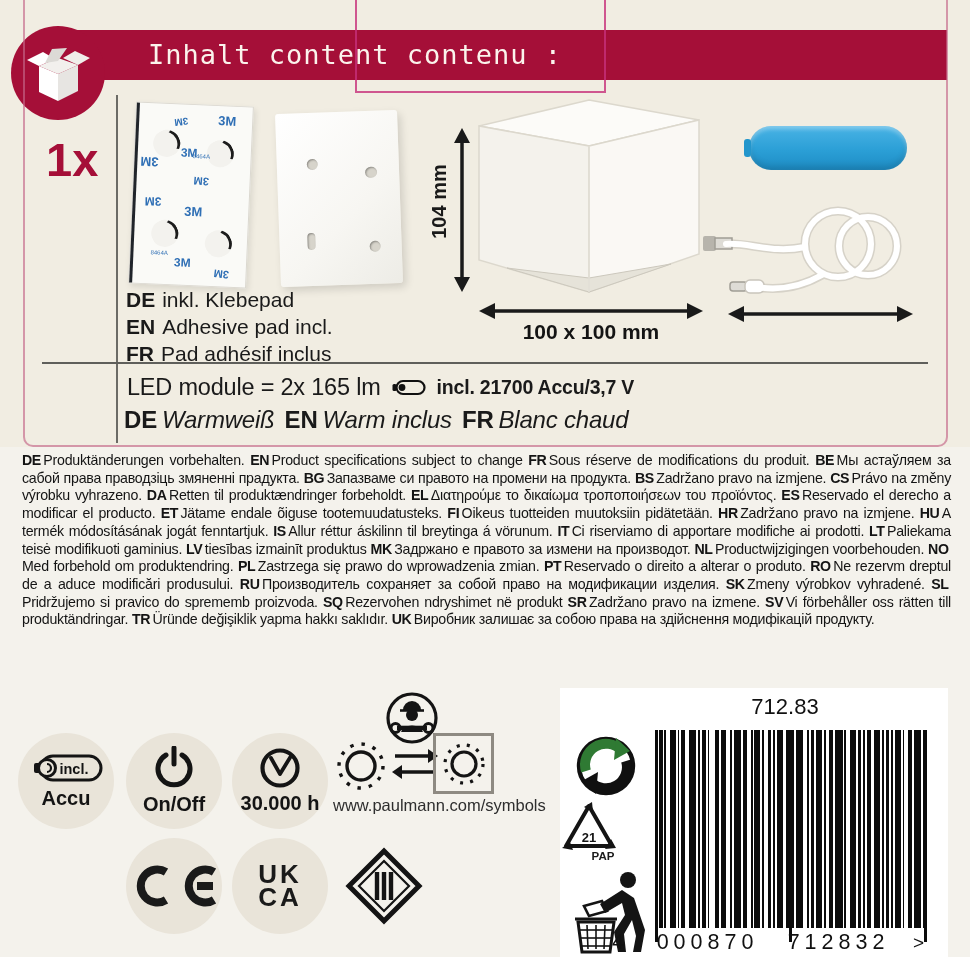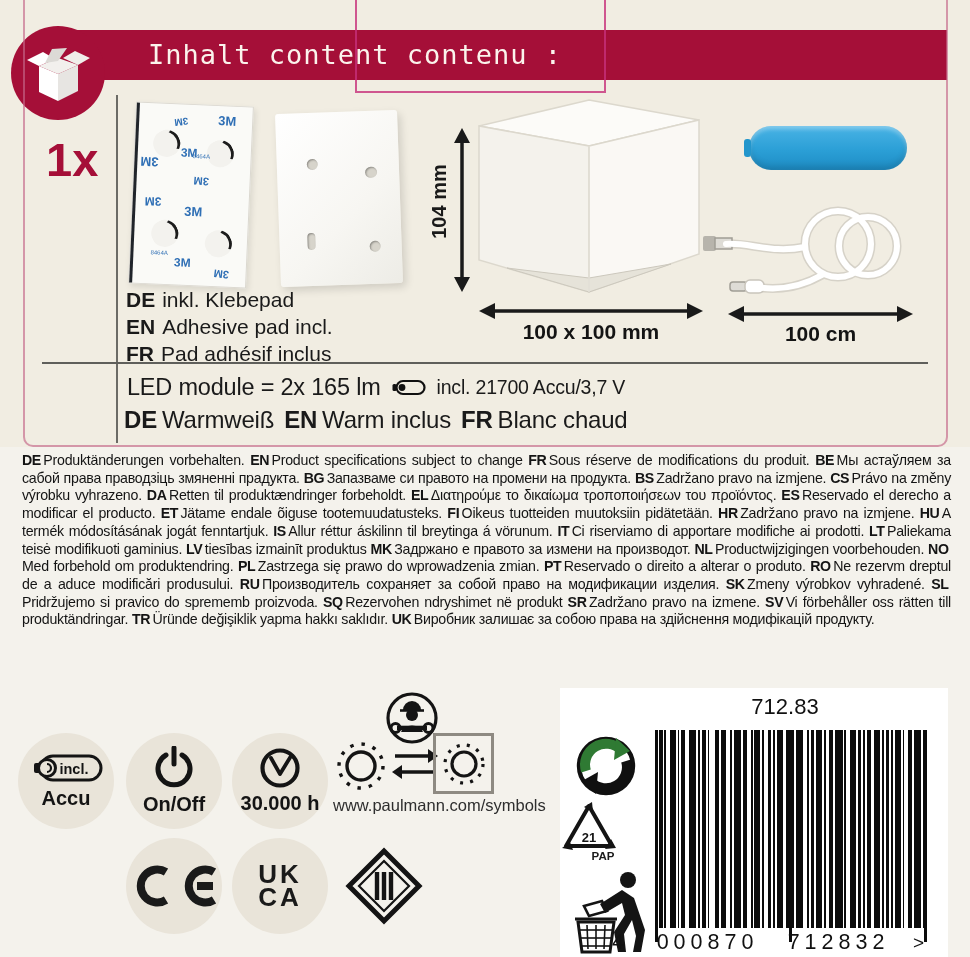--- a/index.html
+++ b/index.html
@@ -40,24 +40,24 @@
   
   .battery{left:749px;top:126px;width:158px;height:44px;border-radius:22px;
            background:linear-gradient(180deg,#49b3e5 0%,#2b9fd6 55%,#1d8cc4 100%);
            box-shadow:inset 0 -4px 6px rgba(0,0,0,.12), inset 0 3px 4px rgba(255,255,255,.35);}
   .battery:before{content:"";position:absolute;left:-5px;top:13px;width:7px;height:18px;border-radius:3px;background:#2396cc;}
   
   .notes{left:126px;top:286px;font-size:21px;line-height:27px;}
   .notes b{margin-right:7px;}
   .led-line{left:127px;top:371px;height:32px;display:flex;align-items:center;gap:11px;}
   .led-main{font-size:23.5px;letter-spacing:-0.2px;}
-  .led-accu{font-size:19.5px;font-weight:400;letter-spacing:-0.2px;text-align:center;}
+  .led-accu{font-size:19.5px;font-weight:700;letter-spacing:-0.2px;text-align:center;}
   .color-line{left:124px;top:406px;font-size:24px;letter-spacing:-0.2px;}
   .color-line b{margin-right:5px;}
-  .color-line span.v{margin-right:10px;}
+  .color-line span.v{margin-right:10px;font-style:italic;}
   
   .disclaimer{left:22px;top:452px;width:929px;font-size:14.2px;line-height:17.7px;
               text-align:justify;letter-spacing:-0.25px;color:#141414;}
   .disclaimer b{letter-spacing:-0.4px;}
   
   .sym{width:96px;height:96px;border-radius:50%;background:#e9e4d9;display:flex;flex-direction:column;
        align-items:center;justify-content:center;gap:3px;}
   .sym .lbl{font-weight:700;font-size:20px;color:#141414;}
   .lbl-sm{font-weight:800;font-size:16px;}
   .led-txt{font-size:27px;font-weight:700;letter-spacing:1px;color:#1a1a1a;}
@@ -176,21 +176,20 @@
       </g>
     </svg>
   </div>
   <div class="abs" style="left:728px;top:303px;">
     <svg width="185" height="22" viewBox="0 0 185 22">
       <polygon points="0,11 16,3 16,19" fill="#1a1a1a"></polygon>
       <line x1="13" y1="11" x2="172" y2="11" stroke="#1a1a1a" stroke-width="3.5"></line>
       <polygon points="185,11 169,3 169,19" fill="#1a1a1a"></polygon>
     </svg>
   </div>
-  <div class="abs dim-label" style="left:728px;top:322px;width:185px;">100 cm</div>
 
   <div class="abs notes">
     <div><b>DE</b><span>inkl. Klebepad</span></div>
     <div><b>EN</b><span>Adhesive pad incl.</span></div>
     <div><b>FR</b><span>Pad adhésif inclus</span></div>
   </div>
 
   <div class="abs divider"></div>
 
   <div class="abs led-line">

